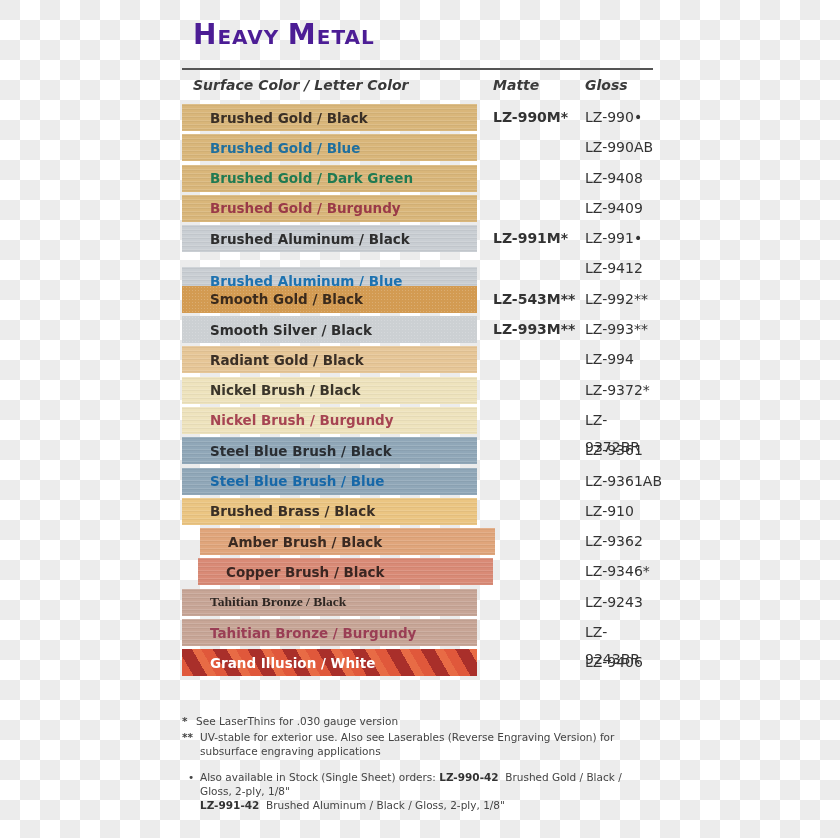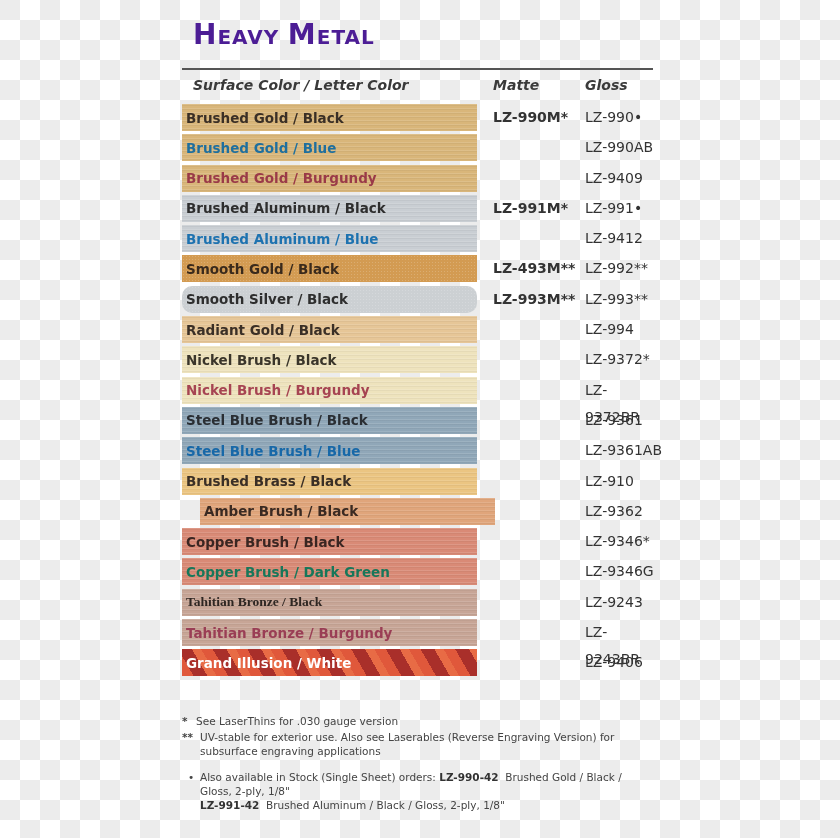--- a/index.html
+++ b/index.html
@@ -25,21 +25,21 @@
       background: #555;
     }
     .col-head {
       position: absolute; top: 77px; font-style: italic; font-weight: bold;
       font-size: 14px; color: #3a3a3a;
     }
     .rows { position: absolute; left: 182px; top: 104px; width: 480px; }
     .row { position: relative; height: 27px; margin-bottom: 3.3px; }
     .swatch {
       position: absolute; left: 0; top: 0; width: 295px; height: 27px;
-      display: flex; align-items: center; box-sizing: border-box; padding-left: 4px;
+      display: flex; align-items: center; box-sizing: border-box; padding-left: 28px;
       font-weight: bold; font-size: 13.5px;
     }
     .brushed {
       background-image: repeating-linear-gradient(180deg, rgba(255,255,255,0.12) 0 1px, rgba(0,0,0,0.04) 1px 2px, transparent 2px 4px);
     }
     .matte, .gloss {
       position: absolute; top: 0; height: 27px; line-height: 27px;
       font-size: 14px; color: #333;
     }
     .matte { left: 311px; font-weight: bold; }
@@ -73,41 +73,46 @@
       <div class="swatch brushed" style="background-color: rgb(217, 182, 122); color: rgb(58, 47, 38);">Brushed Gold / Black</div>
       <div class="matte">LZ-990M*</div>
       <div class="gloss">LZ-990•</div>
     </div>
     <div class="row">
       <div class="swatch brushed" style="background-color: rgb(217, 182, 122); color: rgb(31, 111, 158);">Brushed Gold / Blue</div>
       <div class="matte"></div>
       <div class="gloss">LZ-990AB</div>
     </div>
     <div class="row">
+      <div class="swatch brushed" style="background-color: rgb(217, 182, 122); color: rgb(31, 122, 82);">Brushed Gold / Dark Green</div>
+      <div class="matte"></div>
+      <div class="gloss">LZ-9408</div>
+    </div>
+    <div class="row">
       <div class="swatch brushed" style="background-color: rgb(217, 182, 122); color: rgb(154, 58, 72);">Brushed Gold / Burgundy</div>
       <div class="matte"></div>
       <div class="gloss">LZ-9409</div>
     </div>
     <div class="row">
       <div class="swatch brushed" style="background-color: rgb(201, 206, 211); color: rgb(46, 46, 46);">Brushed Aluminum / Black</div>
       <div class="matte">LZ-991M*</div>
       <div class="gloss">LZ-991•</div>
     </div>
     <div class="row">
-      <div class="swatch brushed" style="background-color: rgb(201, 206, 211); color: rgb(29, 114, 176);">Brushed Aluminum / Blue</div>
+      <div class="swatch brushed" style="background-color: rgb(201, 206, 211); color: rgb(29, 114, 176); margin-top: 12px;">Brushed Aluminum / Blue</div>
       <div class="matte"></div>
       <div class="gloss">LZ-9412</div>
     </div>
     <div class="row">
       <div class="swatch" style="background-color: rgb(211, 155, 82); color: rgb(58, 42, 28); background-image: radial-gradient(rgba(255, 255, 255, 0.18) 0.6px, transparent 0.8px); background-size: 3px 3px;">Smooth Gold / Black</div>
-      <div class="matte">LZ-493M**</div>
+      <div class="matte">LZ-543M**</div>
       <div class="gloss">LZ-992**</div>
     </div>
     <div class="row">
-      <div class="swatch" style="background-color: rgb(204, 208, 211); color: rgb(46, 46, 46); background-image: radial-gradient(rgba(255, 255, 255, 0.18) 0.6px, transparent 0.8px); background-size: 3px 3px; border-radius: 10px;">Smooth Silver / Black</div>
+      <div class="swatch" style="background-color: rgb(204, 208, 211); color: rgb(46, 46, 46); background-image: radial-gradient(rgba(255, 255, 255, 0.18) 0.6px, transparent 0.8px); background-size: 3px 3px;">Smooth Silver / Black</div>
       <div class="matte">LZ-993M**</div>
       <div class="gloss">LZ-993**</div>
     </div>
     <div class="row">
       <div class="swatch brushed" style="background-color: rgb(230, 198, 151); color: rgb(58, 47, 38);">Radiant Gold / Black</div>
       <div class="matte"></div>
       <div class="gloss">LZ-994</div>
     </div>
     <div class="row">
       <div class="swatch brushed" style="background-color: rgb(238, 227, 189); color: rgb(58, 53, 42);">Nickel Brush / Black</div>
@@ -133,28 +138,23 @@
       <div class="swatch brushed" style="background-color: rgb(235, 197, 130); color: rgb(58, 47, 38); text-align: right;">Brushed Brass / Black</div>
       <div class="matte"></div>
       <div class="gloss">LZ-910</div>
     </div>
     <div class="row">
       <div class="swatch brushed" style="background-color: rgb(224, 165, 123); color: rgb(58, 42, 34); margin-left: 18px;">Amber Brush / Black</div>
       <div class="matte"></div>
       <div class="gloss">LZ-9362</div>
     </div>
     <div class="row">
-      <div class="swatch brushed" style="background-color: rgb(217, 138, 118); color: rgb(58, 38, 34);">Copper Brush / Black</div>
+      <div class="swatch brushed" style="background-color: rgb(217, 138, 118); color: rgb(58, 38, 34); margin-left: 16px;">Copper Brush / Black</div>
       <div class="matte"></div>
       <div class="gloss">LZ-9346*</div>
-    </div>
-    <div class="row">
-      <div class="swatch brushed" style="background-color: rgb(217, 138, 118); color: rgb(23, 119, 90);">Copper Brush / Dark Green</div>
-      <div class="matte"></div>
-      <div class="gloss">LZ-9346G</div>
     </div>
     <div class="row">
       <div class="swatch brushed" style="background-color: rgb(199, 165, 150); color: rgb(46, 38, 34); font-family: Liberation Serif, serif;">Tahitian Bronze / Black</div>
       <div class="matte"></div>
       <div class="gloss">LZ-9243</div>
     </div>
     <div class="row">
       <div class="swatch brushed" style="background-color: rgb(199, 165, 150); color: rgb(154, 62, 85);">Tahitian Bronze / Burgundy</div>
       <div class="matte"></div>
       <div class="gloss">LZ-9243BR</div>

